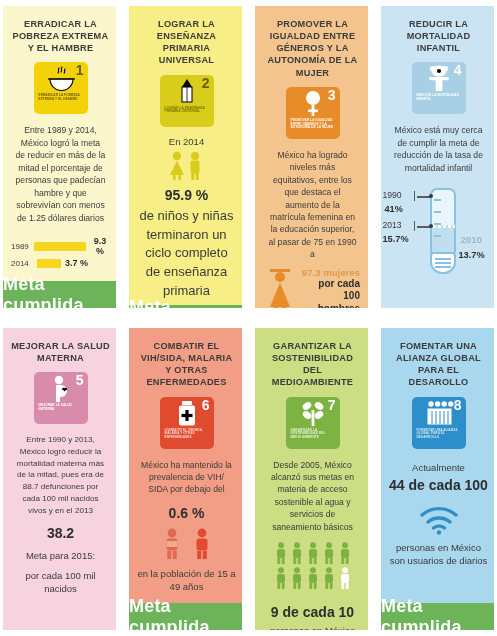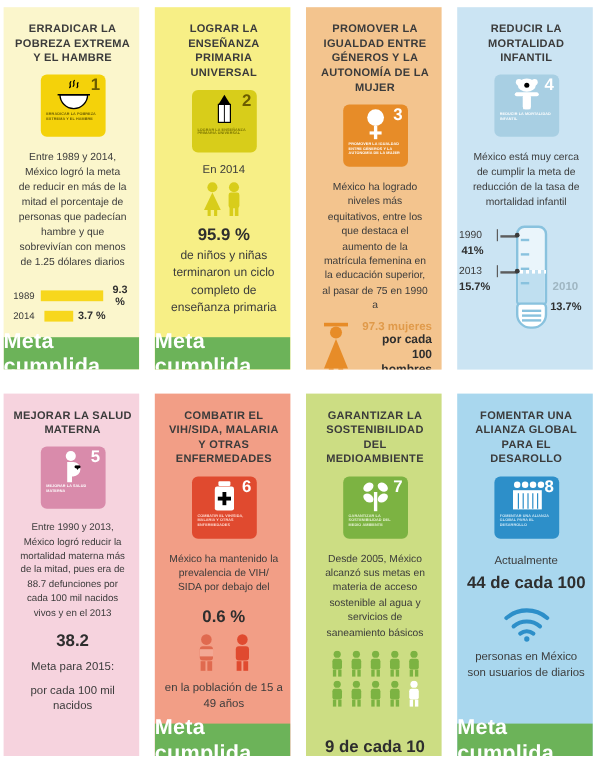--- a/index.html
+++ b/index.html
@@ -51,21 +51,21 @@
     font-size:3.1px;font-weight:bold;line-height:1.25;
     text-align:left;width:44px;margin-top:2px;letter-spacing:.1px;
     text-transform:uppercase;
   }
   .desc{
     font-size:8.6px;line-height:1.45;color:#3b3b3b;
     margin:2px 4px 6px 4px;
   }
   .big{font-size:14px;font-weight:bold;color:#2e2e2e;line-height:1.2;margin:3px 0;}
   .mid{font-size:9.5px;color:#3b3b3b;line-height:1.4;}
-  .small{font-size:10px;color:#3b3b3b;line-height:1.45;}
+  .small{font-size:13px;color:#3b3b3b;line-height:1.45;}
   .footer{
     flex:0 0 auto;height:27px;background:#6cb359;
     display:flex;align-items:center;justify-content:center;
     color:#ffffff;font-size:18px;font-weight:bold;letter-spacing:.2px;
   }
   
   .p1{background:#fbf6cc;}
   .p2{background:#f7ef86;}
   .p3{background:#f3c48e;gap:12px;}
   .p4{background:#cbe4f3;}
@@ -398,21 +398,21 @@
               <rect x="6.8" y="16" width="2.8" height="6" fill="#7cb342"></rect>
             </svg>
           <svg width="12" height="22" viewBox="0 0 12 22">
               <circle cx="6" cy="3.2" r="3" fill="#ffffff"></circle>
               <rect x="2" y="7" width="8" height="9" rx="2" fill="#ffffff"></rect>
               <rect x="2.4" y="16" width="2.8" height="6" fill="#ffffff"></rect>
               <rect x="6.8" y="16" width="2.8" height="6" fill="#ffffff"></rect>
             </svg>
         </div>
       </div>
-      <div class="big" style="margin-top:22px;">9 de cada 10</div>
+      <div class="big" style="margin-top:12px;">9 de cada 10</div>
       <div class="mid">personas en México cuentan con agua potable</div>
     </div>
 
   </div>
 
   <div class="panel p8">
     <div class="body">
       <div class="title">FOMENTAR UNA ALIANZA GLOBAL PARA EL DESAROLLO</div>
       <div class="badge" style="background:#2d8fc9;">
         <div class="num">8</div>

